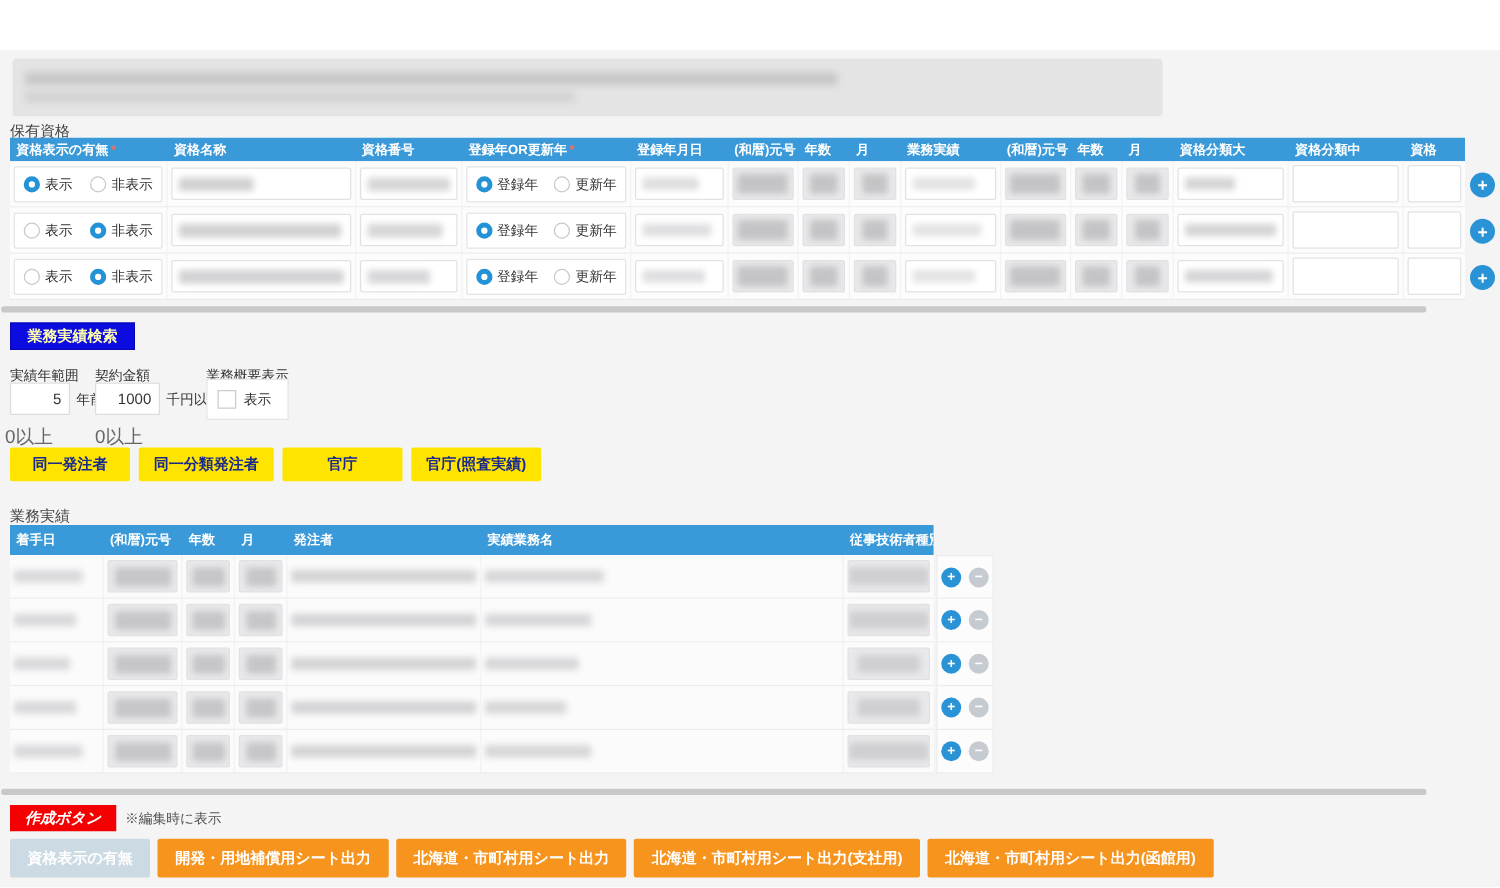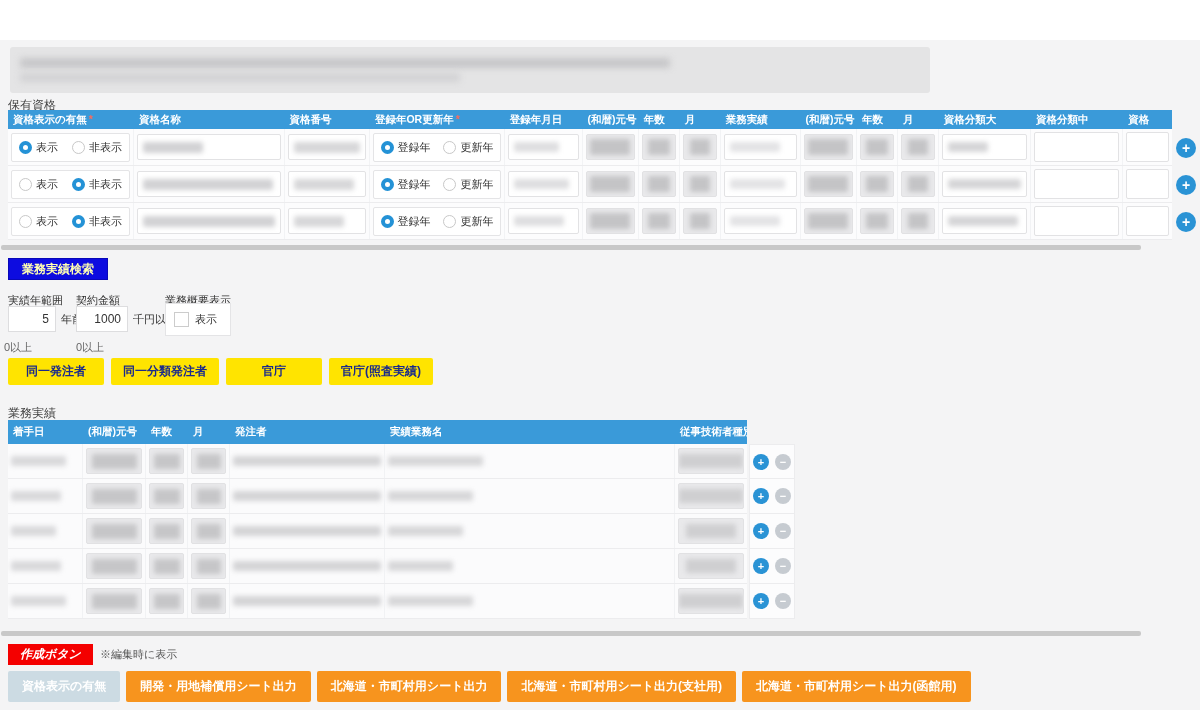--- a/index.html
+++ b/index.html
@@ -48,21 +48,21 @@
       display:flex;gap:6px;align-items:center;justify-content:center;}
   .hbar{position:absolute;height:5px;background:#c8c8c8;border-radius:2px;cursor:pointer;}
   
   .bluebadge{position:absolute;display:inline-flex;align-items:center;height:22px;padding:0 13px;background:#0d0ce0;
       border:1px solid #0908b8;color:#ffffb2;font-size:12px;font-weight:bold;}
   .fld-label{position:absolute;font-size:11px;color:#333;white-space:nowrap;}
   .inprow{position:absolute;display:flex;align-items:center;gap:5px;}
   .numinp{height:26px;border:1px solid #dddddf;text-align:right;padding:0 6px;font-size:12px;color:#333;background:#fff;
       font-family:"Liberation Sans",sans-serif;}
   .suffix{font-size:11px;color:#333;white-space:nowrap;}
-  .hint{position:absolute;font-size:11px;color:#666;}
+  .hint{position:absolute;font-size:15px;color:#666;}
   .chk-group{position:absolute;width:66px;height:33px;border:1px solid #e4e4e6;background:#fff;
       display:flex;align-items:center;gap:6px;padding:0 8px;}
   .chk{width:15px;height:15px;border:1px solid #ccc;background:#fff;display:inline-block;}
   .chk-label{font-size:11px;color:#333;}
   .ybtn-row{position:absolute;display:flex;gap:7px;}
   .ybtn{height:27px;min-width:96px;padding:0 12px;background:#ffe400;color:#1a2a8c;font-size:12px;font-weight:bold;
       border:none;border-radius:2px;cursor:pointer;display:flex;align-items:center;justify-content:center;
       font-family:"Liberation Sans",sans-serif;}
   
   .redbadge{position:absolute;display:inline-flex;align-items:center;height:21px;padding:0 12px;background:#f40000;

